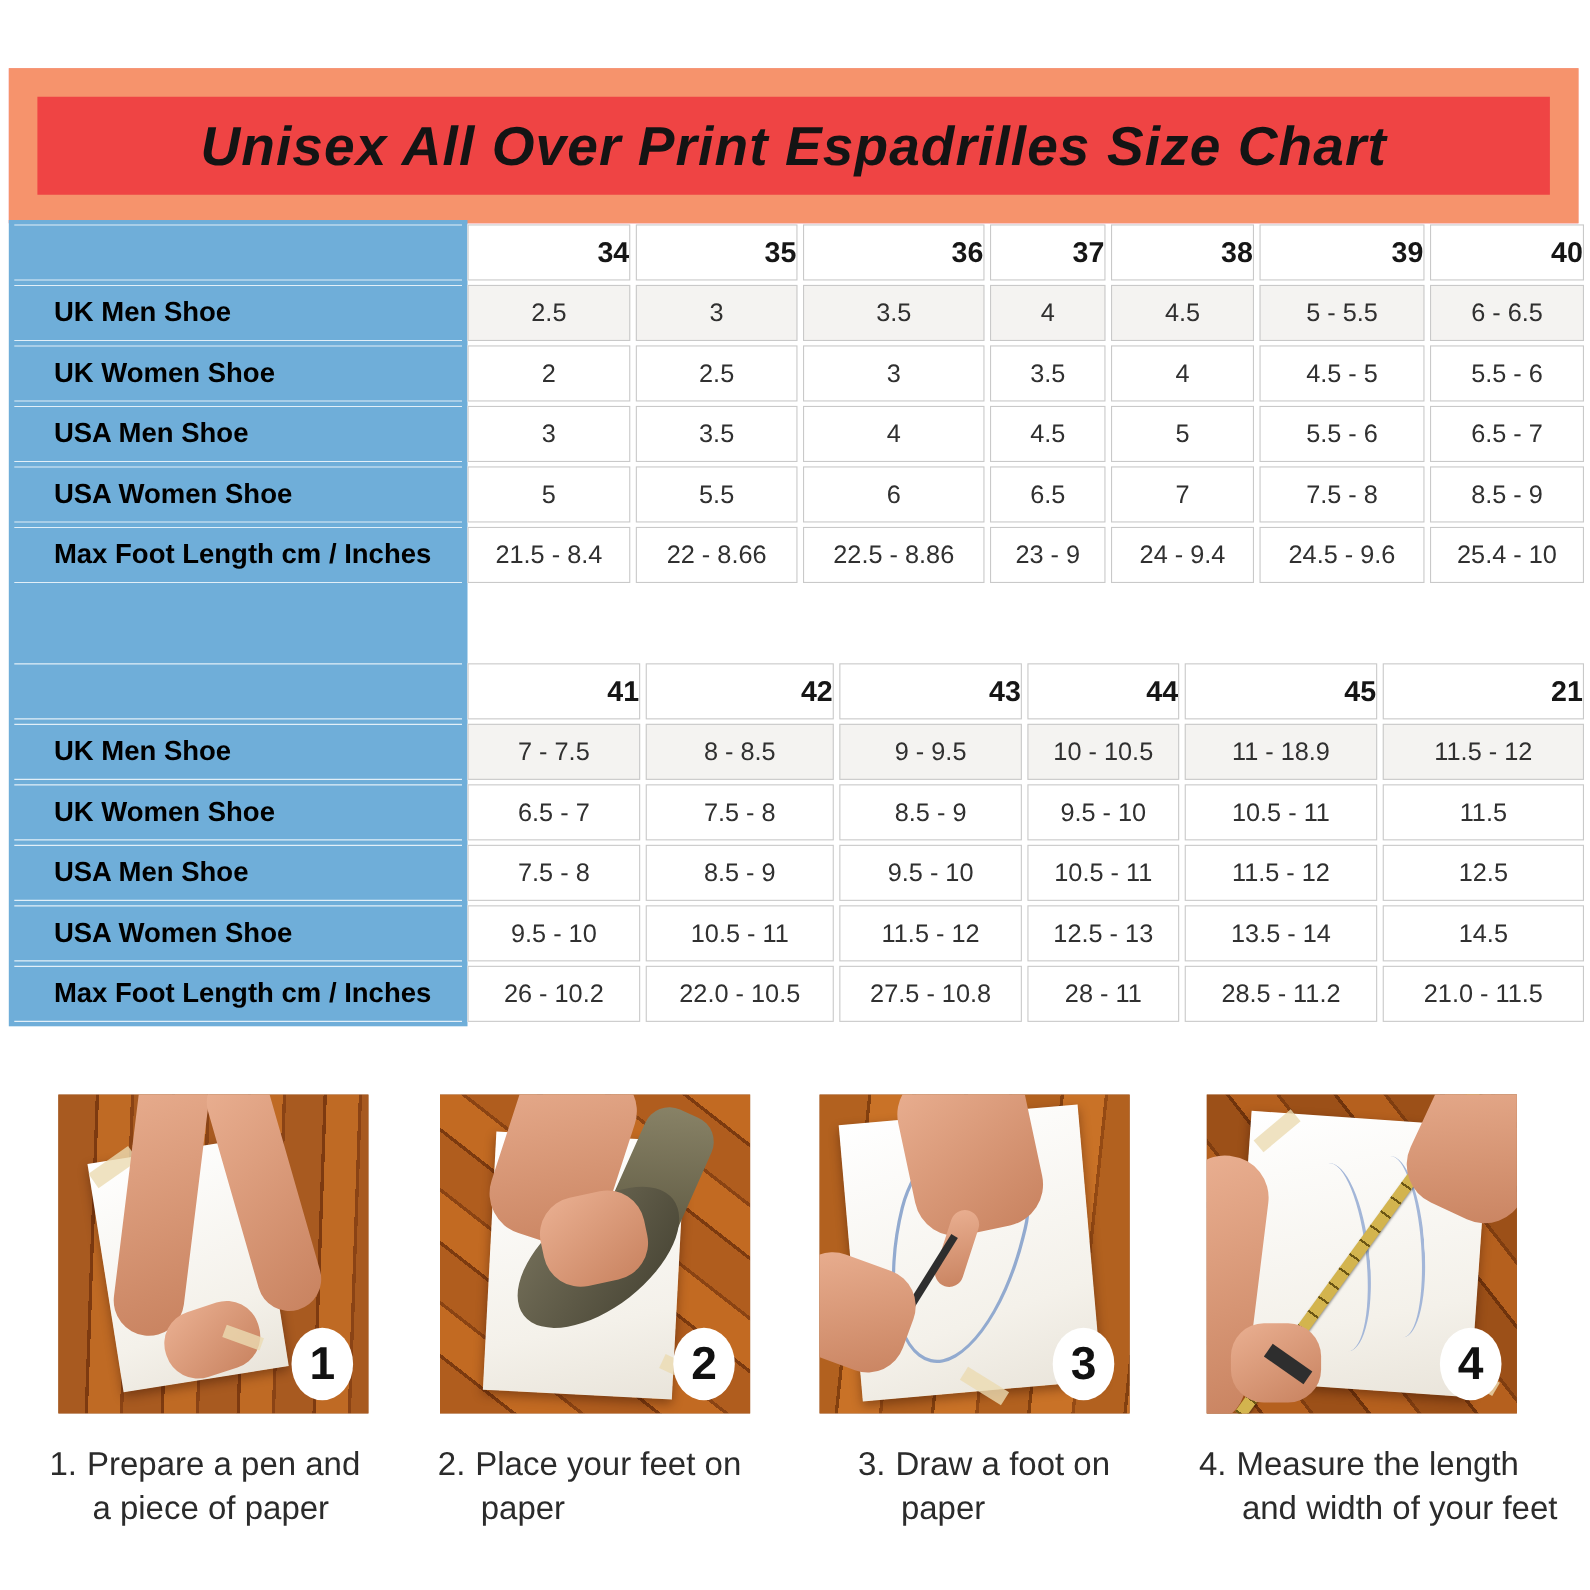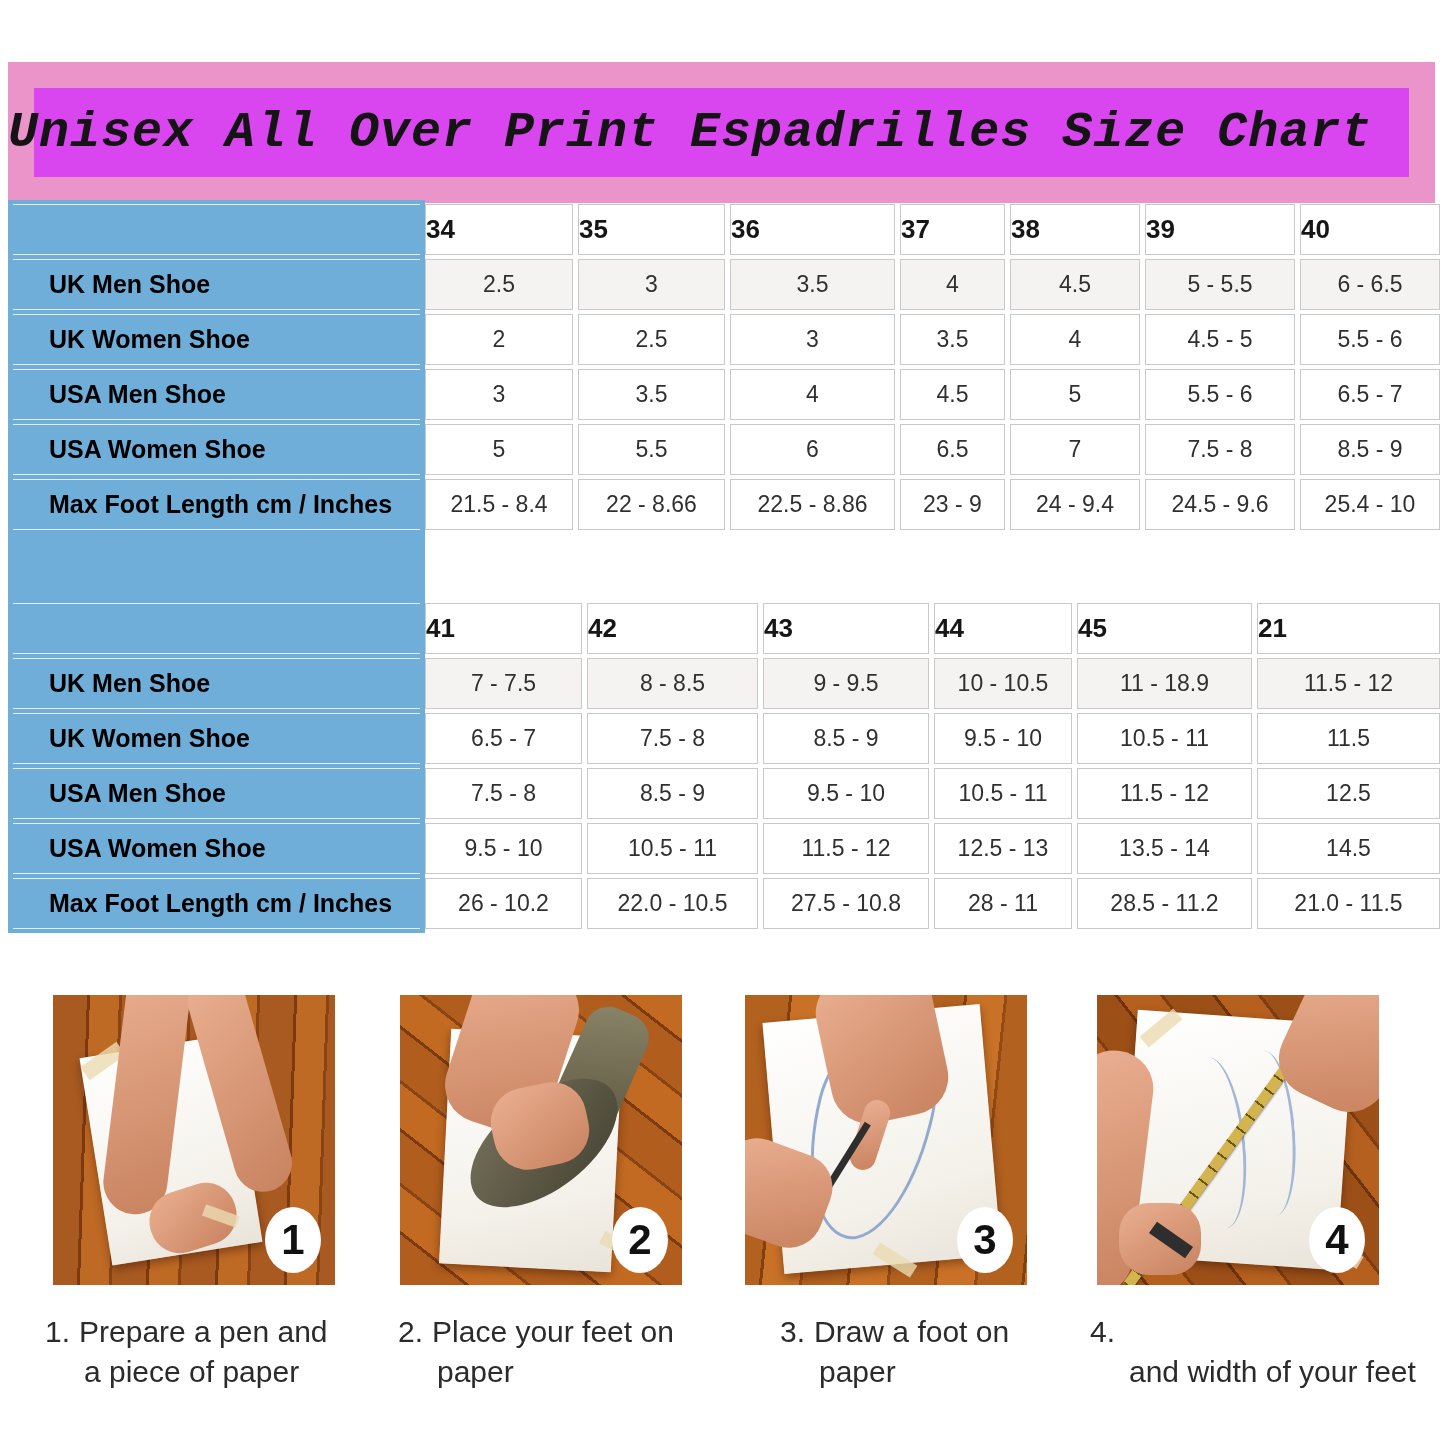--- a/index.html
+++ b/index.html
@@ -5,40 +5,40 @@
   * { margin:0; padding:0; box-sizing:border-box; }
   html,body { background:#ffffff; }
   .page {
     position:relative; width:1445px; height:1445px; background:#ffffff;
     font-family:"Liberation Sans", sans-serif; overflow:hidden;
   }
 
   
   .banner {
     position:absolute; left:8px; top:62px; width:1427px; height:141px;
-    background:#d946ef;
+    background:#ef4444;
     box-shadow: inset 0 0 0 26px rgba(255,243,158,0.45);
-    display:flex; align-items:center; font-family:Liberation Mono, monospace;
+    display:flex; align-items:center; justify-content:center;
   }
   .banner h1 {
     font-size:50px; font-weight:bold; font-style:italic; color:#141414;
     letter-spacing:1px; white-space:nowrap;
   }
 
   
   .tables { position:absolute; left:8px; top:200px; width:1437px; }
   .blue-strip { position:absolute; left:0; top:0; width:417px; height:733px; background:#6faed9; }
   table.chart {
     position:relative; border-collapse:separate; border-spacing:5px 4px;
     table-layout:fixed; width:1437px;
   }
   table.chart td { height:51px; vertical-align:middle; }
   td.hd {
     background:#ffffff; border:1px solid #c9c9c9; font-weight:bold;
-    font-size:26px; text-align:left; color:#161616;
+    font-size:26px; text-align:right; color:#161616;
   }
   td.val {
     background:#ffffff; border:1px solid #c9c9c9; font-size:23px;
     text-align:center; color:#303030;
   }
   tr.shade td.val { background:#f4f3f1; }
   td.lbl {
     background:#6faed9;
     border-top:1px solid rgba(255,255,255,0.8);
     border-bottom:1px solid rgba(255,255,255,0.8);
@@ -311,17 +311,18 @@
   <div class="caption cap3">
     <div class="cap-line">
       <span>3.</span>
       <span>Draw a foot on</span>
     </div>
     <div class="cap-l2">paper</div>
   </div>
   <div class="caption cap4">
     <div class="cap-line">
       <span>4.</span>
+      <span>Measure the length</span>
     </div>
     <div class="cap-l2">and width of your feet</div>
   </div>
 
 </div>
 
 </body></html>

